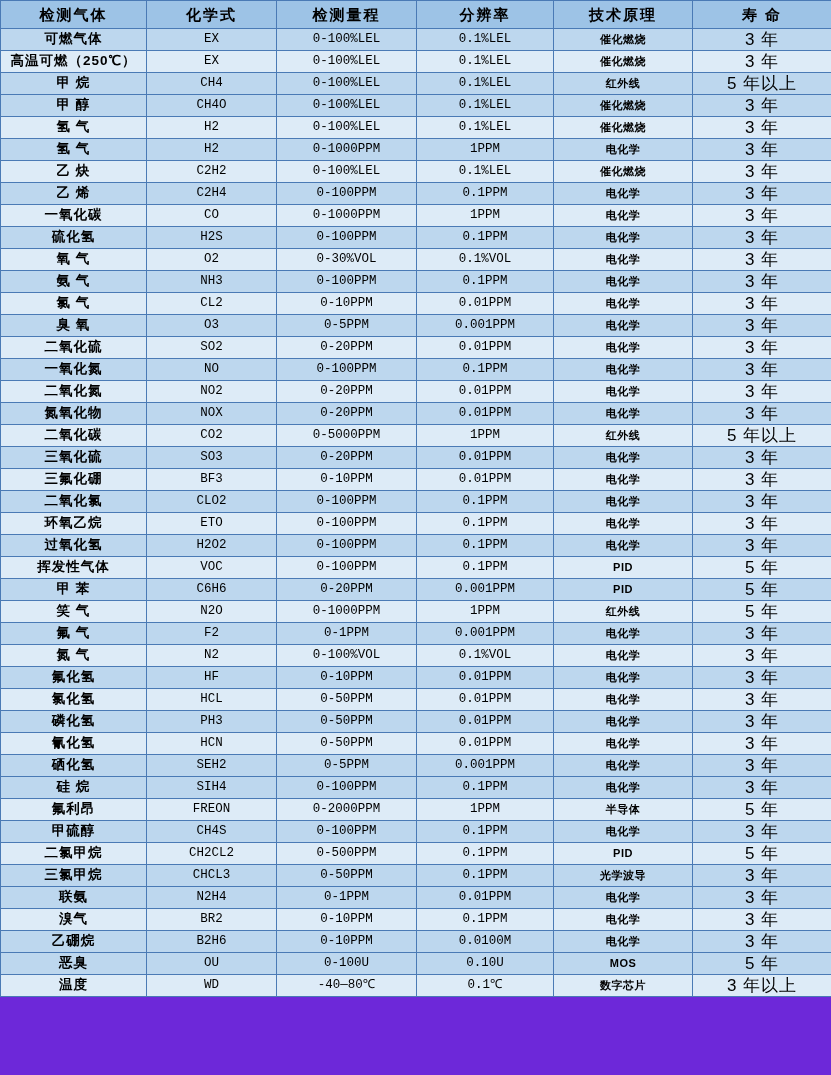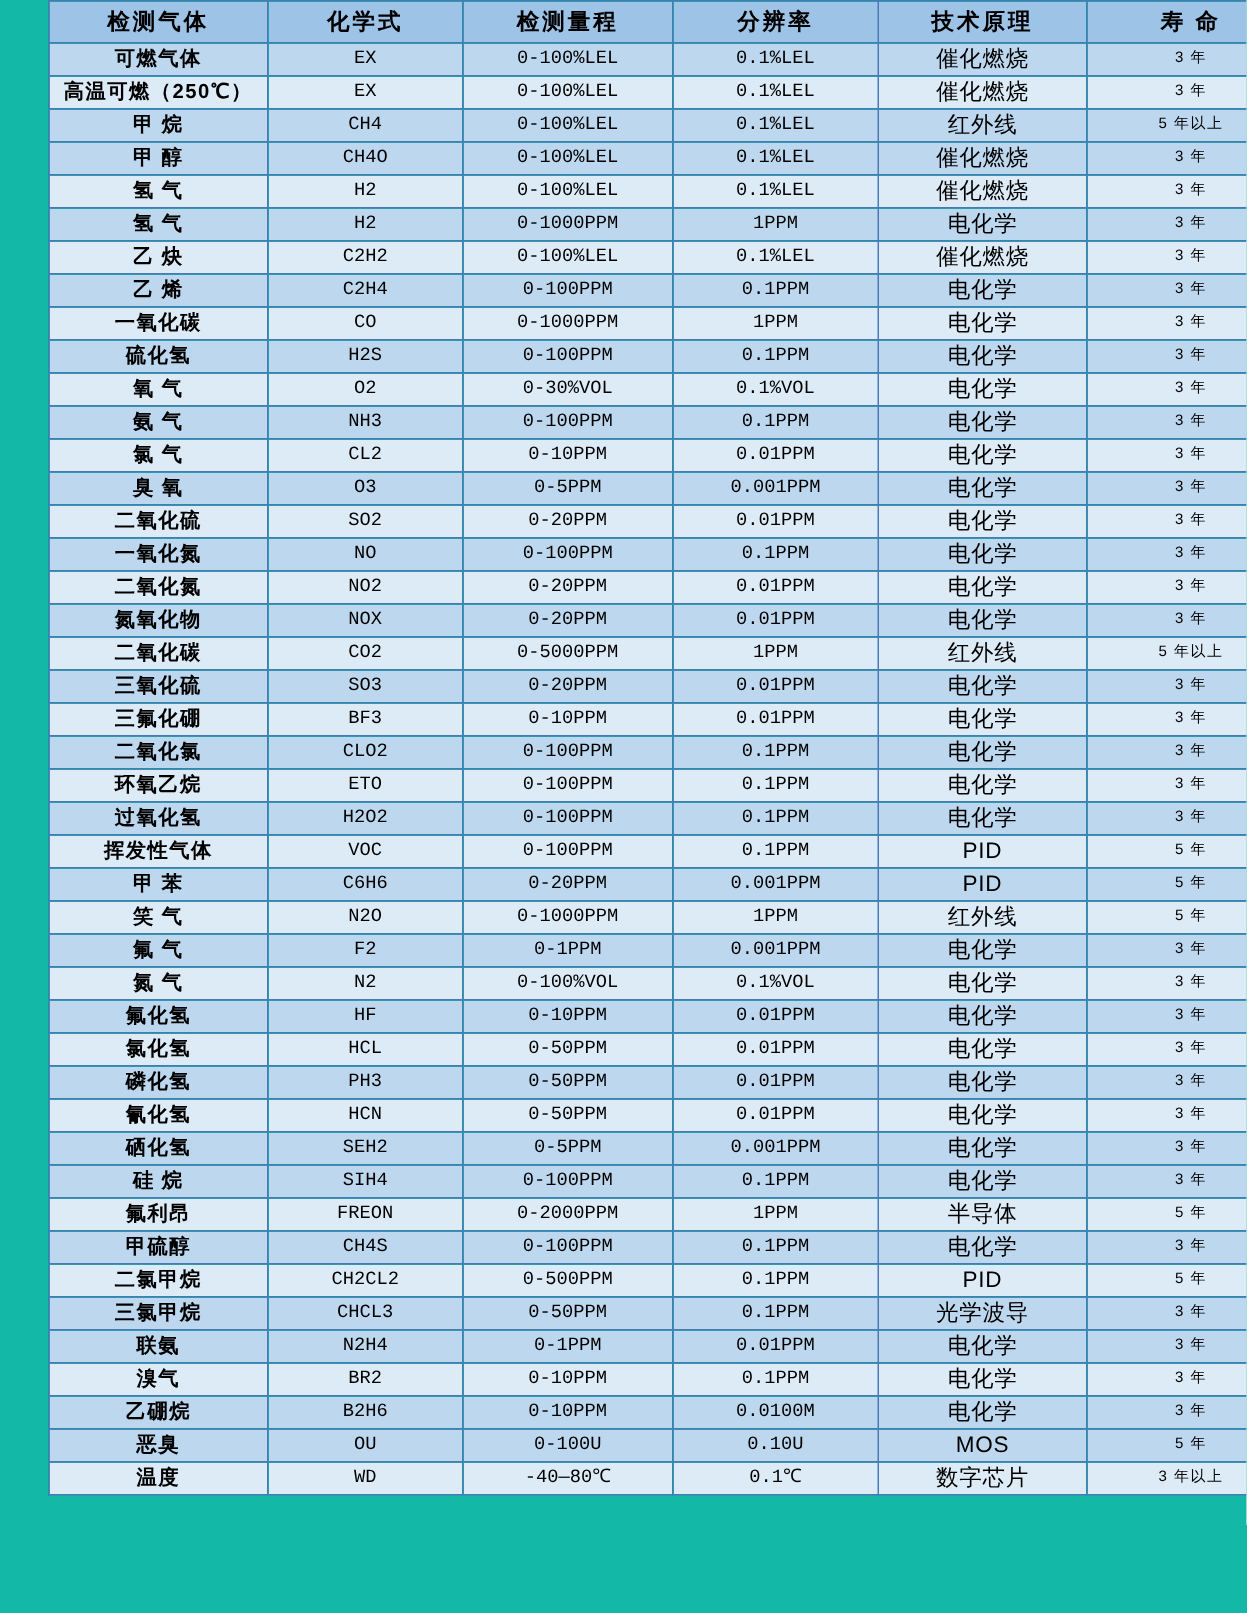--- a/index.html
+++ b/index.html
@@ -7,23 +7,22 @@
     padding: 0;
     background: #ffffff;
   }
   body {
     font-family: "Liberation Sans", sans-serif;
   }
   #sheet {
     width: 831px;
     height: 1075px;
     box-sizing: border-box;
-    background: #14b8a6;
+    background: #6d28d9;
     overflow: hidden;
-    padding-left: 32px;
   }
   table.gas-table {
     width: 831px;
     border-collapse: collapse;
     table-layout: fixed;
     border: 1px solid #3f6fa8;
   }
   table.gas-table col.c0 { width: 146px; }
   table.gas-table col.c1 { width: 130px; }
   table.gas-table col.c2 { width: 140px; }
@@ -70,25 +69,26 @@
     font-weight: bold;
   }
   table.gas-table tbody td.col-formula,
   table.gas-table tbody td.col-range,
   table.gas-table tbody td.col-res {
     font-family: "Liberation Mono", monospace;
     font-size: 12.5px;
     letter-spacing: 0px;
   }
   table.gas-table tbody td.col-tech {
-    font-size: 15px;
+    font-size: 11px;
     letter-spacing: 0.5px;
+    font-weight: bold;
   }
   table.gas-table tbody td.col-life {
-    font-size: 10px;
+    font-size: 17px;
     letter-spacing: 1px;
   }
 </style>
 </head>
 <body>
 
 <div id="sheet">
   <table class="gas-table">
     <colgroup>
       <col class="c0">

